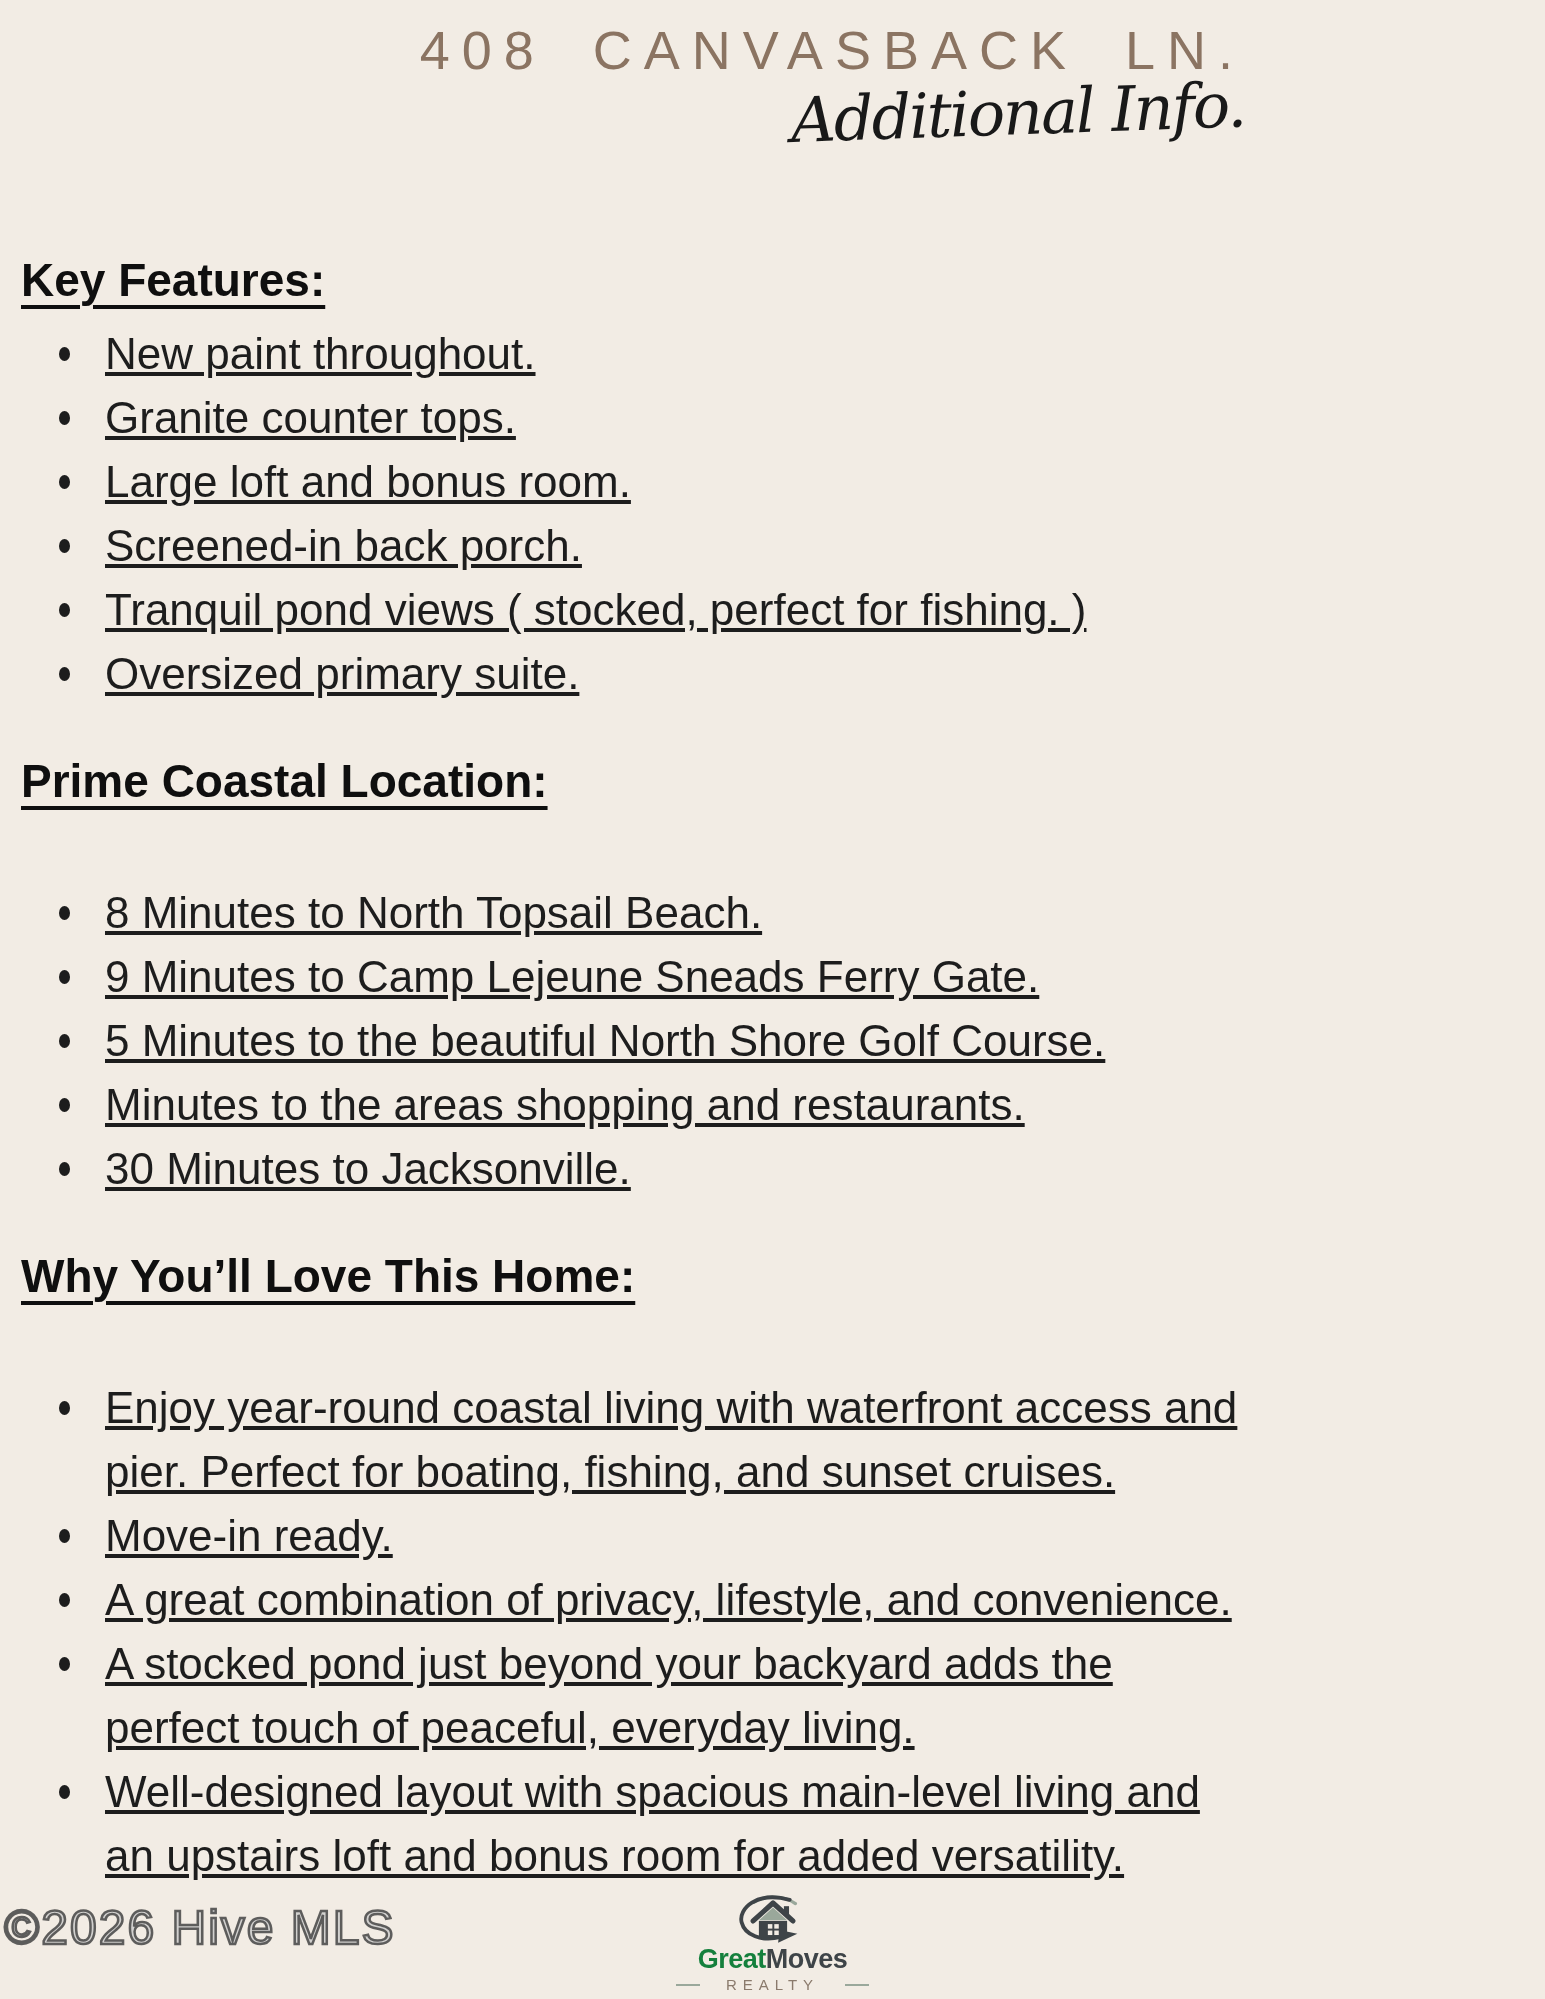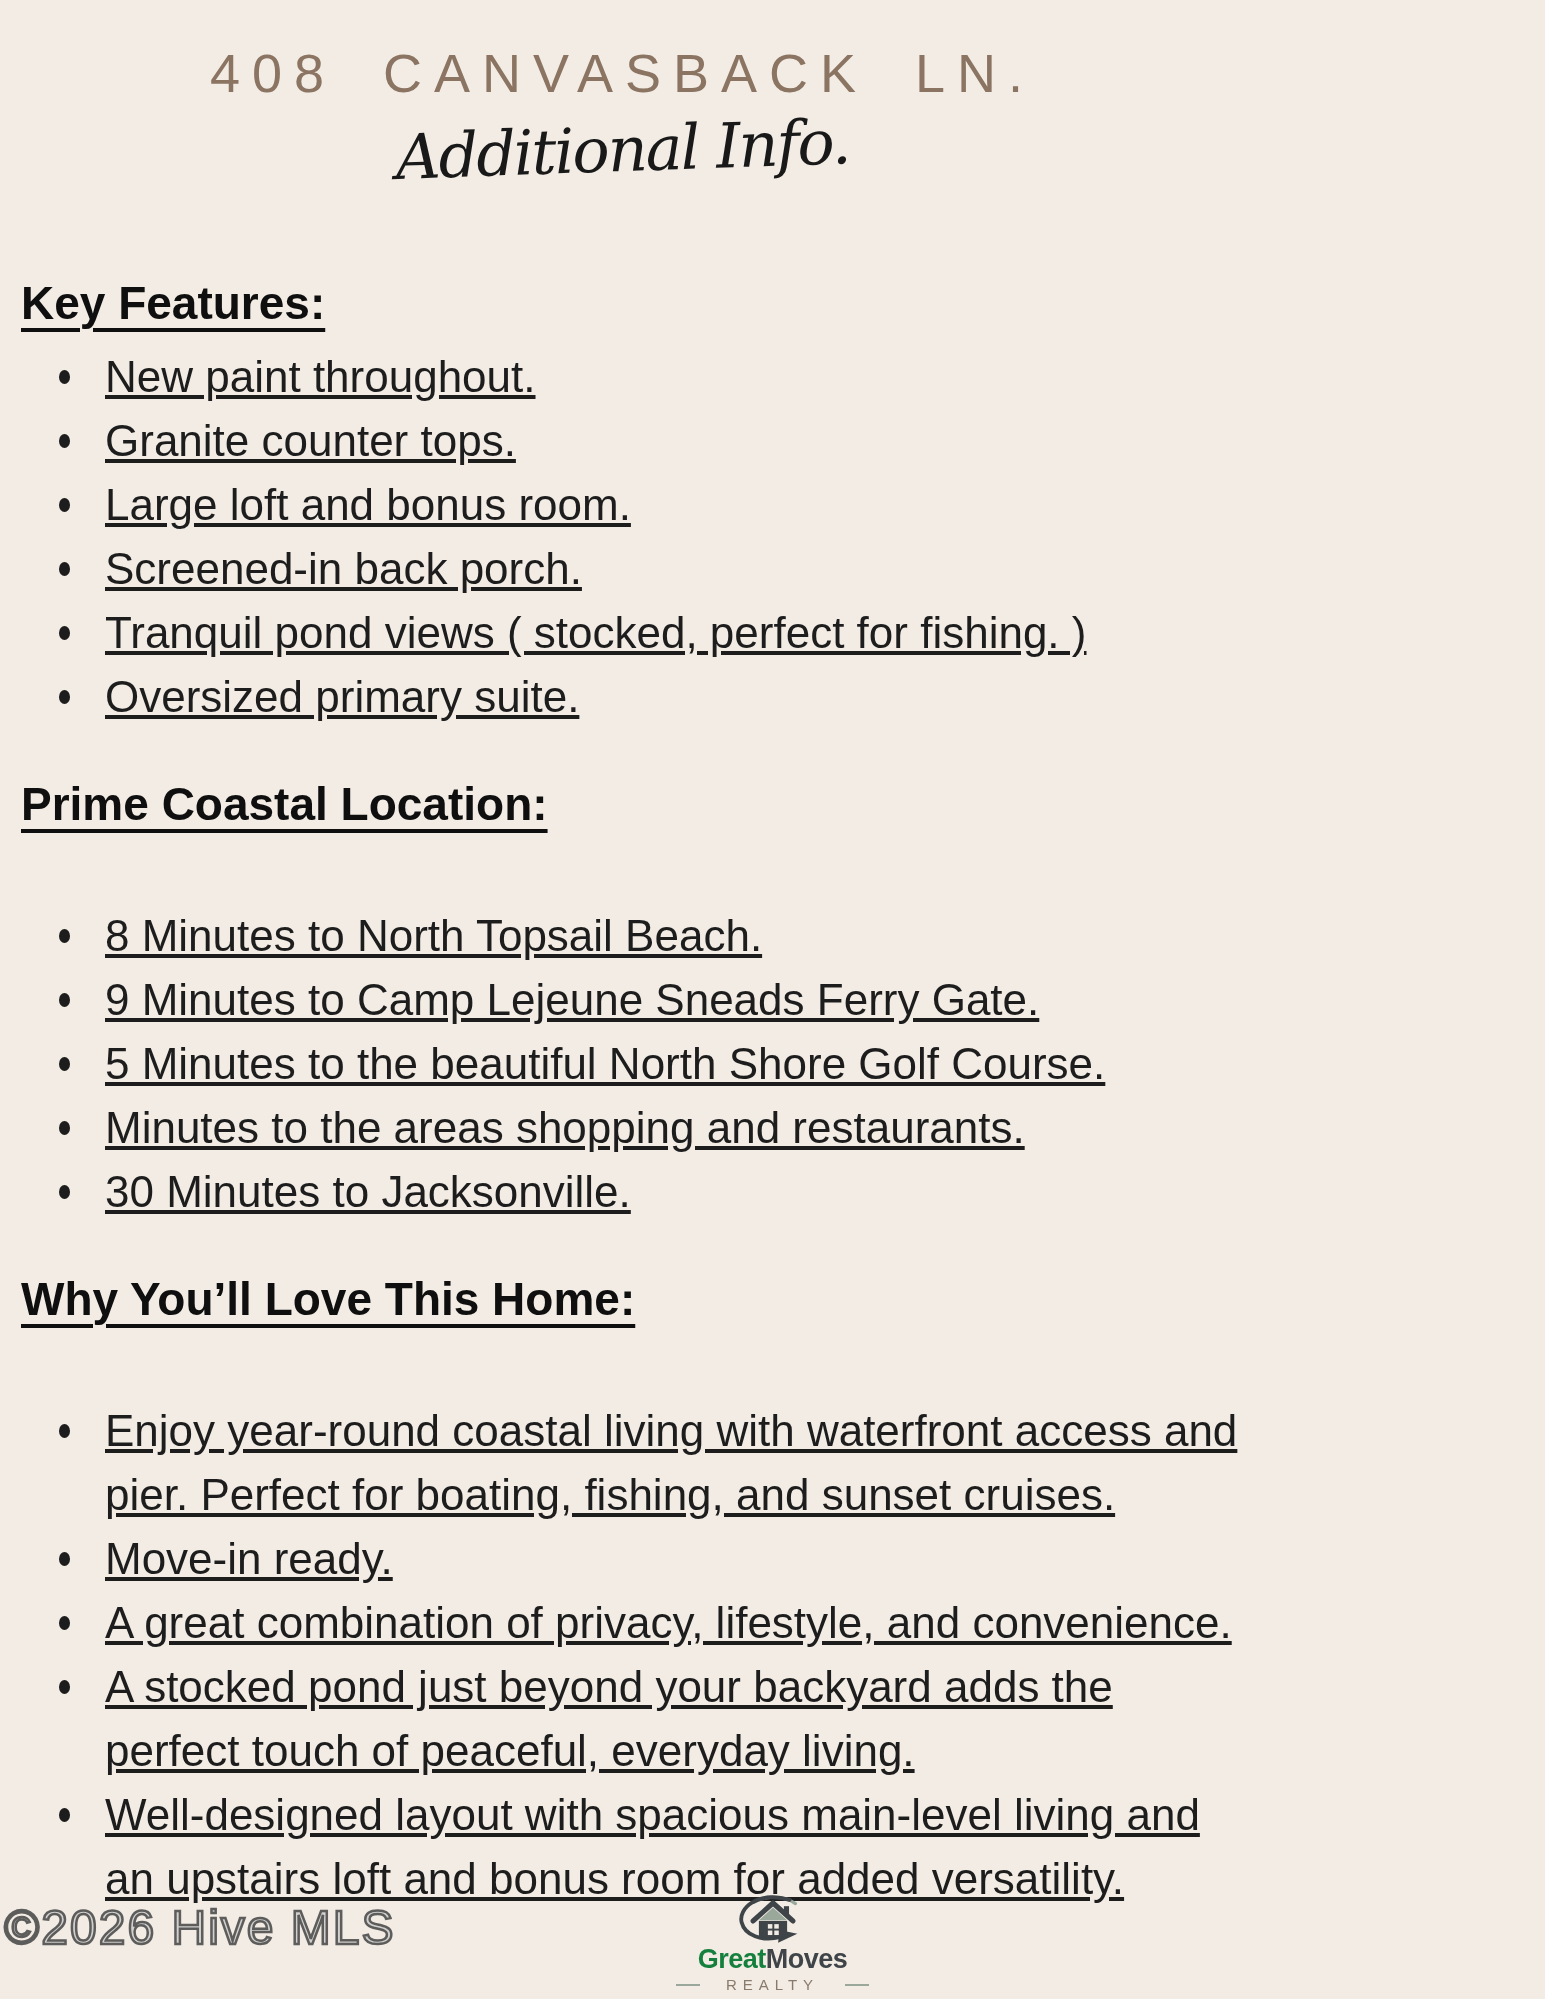--- a/index.html
+++ b/index.html
@@ -10,22 +10,22 @@
     background: #f2ece4;
     font-family: "Liberation Sans", sans-serif;
     color: #1d1d1d;
     position: relative;
     overflow: hidden;
   }
 
   
   .header {
     width: 1245px;
-    padding-top: 42px;
-    text-align: center;
+    padding-top: 19px;
+    text-align: right;
   }
   .page-title {
     margin: 0;
     font-size: 54px;
     font-weight: 400;
     letter-spacing: 12px;
     word-spacing: 20px;
     color: #8b7462;
     line-height: 62px;
     white-space: nowrap;

